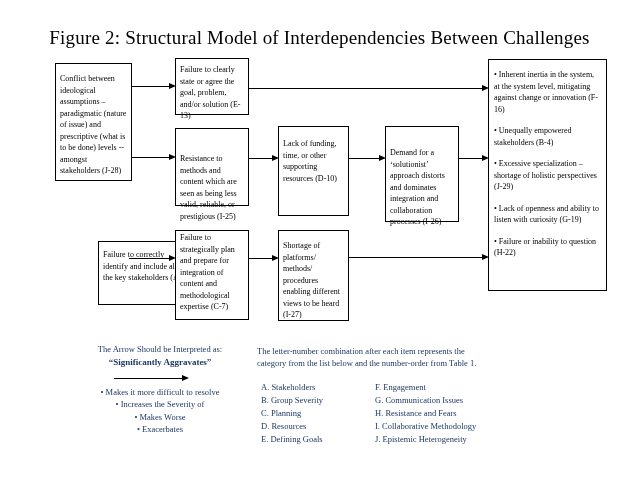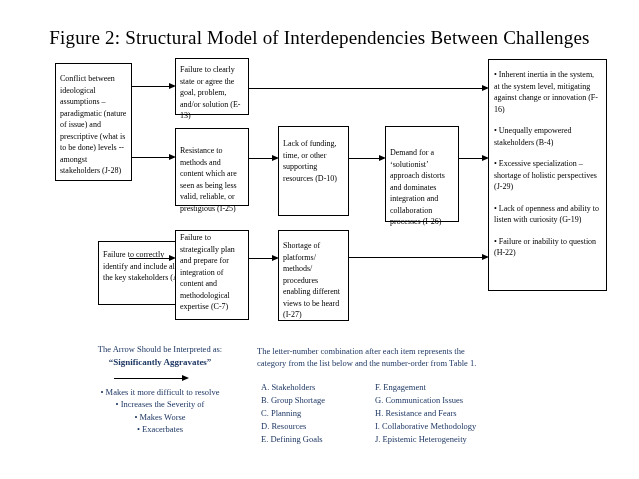--- a/index.html
+++ b/index.html
@@ -10,21 +10,21 @@
   .fig-title {
     position:absolute; top:27px; left:0; width:100%;
     text-align:center; font-size:19px; letter-spacing:0.2px;
   }
   .dbox {
     position:absolute; border:1px solid #000000; background:#ffffff;
     box-sizing:border-box; padding:5px 4px; font-size:8px; line-height:11.5px;
   }
   #box-j28      { left:55px;  top:63px;  width:77px;  height:118px; padding-top:9px; }
   #box-e13      { left:175px; top:58px;  width:74px;  height:57px;font-family:Liberation Serif, serif;  }
-  #box-i25      { left:175px; top:128px; width:74px;  height:78px;  padding-top:16px; }
+  #box-i25      { left:175px; top:128px; width:74px;  height:78px;  padding-top:24px; }
   #box-d10      { left:278px; top:126px; width:71px;  height:90px;  padding-top:11px; }
   #box-i26      { left:385px; top:126px; width:74px;  height:96px;  padding-top:20px; }
   #box-a1       { left:55px;  top:241px; width:96px;  height:64px;  padding-top:7px;margin-left:43px; }
   #box-c7       { left:175px; top:230px; width:74px;  height:90px;  padding-top:1px; }
   #box-i27      { left:278px; top:230px; width:71px;  height:91px;  padding-top:9px; }
   #box-outcomes { left:488px; top:59px;  width:119px; height:232px; padding:9px 5px; }
   .outcome-item { margin-bottom:10px; }
 
   .harrow { position:absolute; height:0; border-top:1px solid #000000; }
   .harrow::after {
@@ -92,21 +92,21 @@
   <div class="navy" id="legend-bullets">
     <div>• Makes it more difficult to resolve</div>
     <div>• Increases the Severity of</div>
     <div>• Makes Worse</div>
     <div>• Exacerbates</div>
   </div>
 
   <div class="navy" id="note-text">The letter-number combination after each item represents the category from  the list below and the number-order from  Table 1.</div>
   <div class="navy note-col" id="note-col1">
     <div>A. Stakeholders</div>
-    <div>B. Group Shortage</div>
+    <div>B. Group Severity</div>
     <div>C. Planning</div>
     <div>D. Resources</div>
     <div>E. Defining Goals</div>
   </div>
   <div class="navy note-col" id="note-col2">
     <div>F. Engagement</div>
     <div>G. Communication Issues</div>
     <div>H. Resistance and Fears</div>
     <div>I. Collaborative Methodology</div>
     <div>J. Epistemic Heterogeneity</div>

